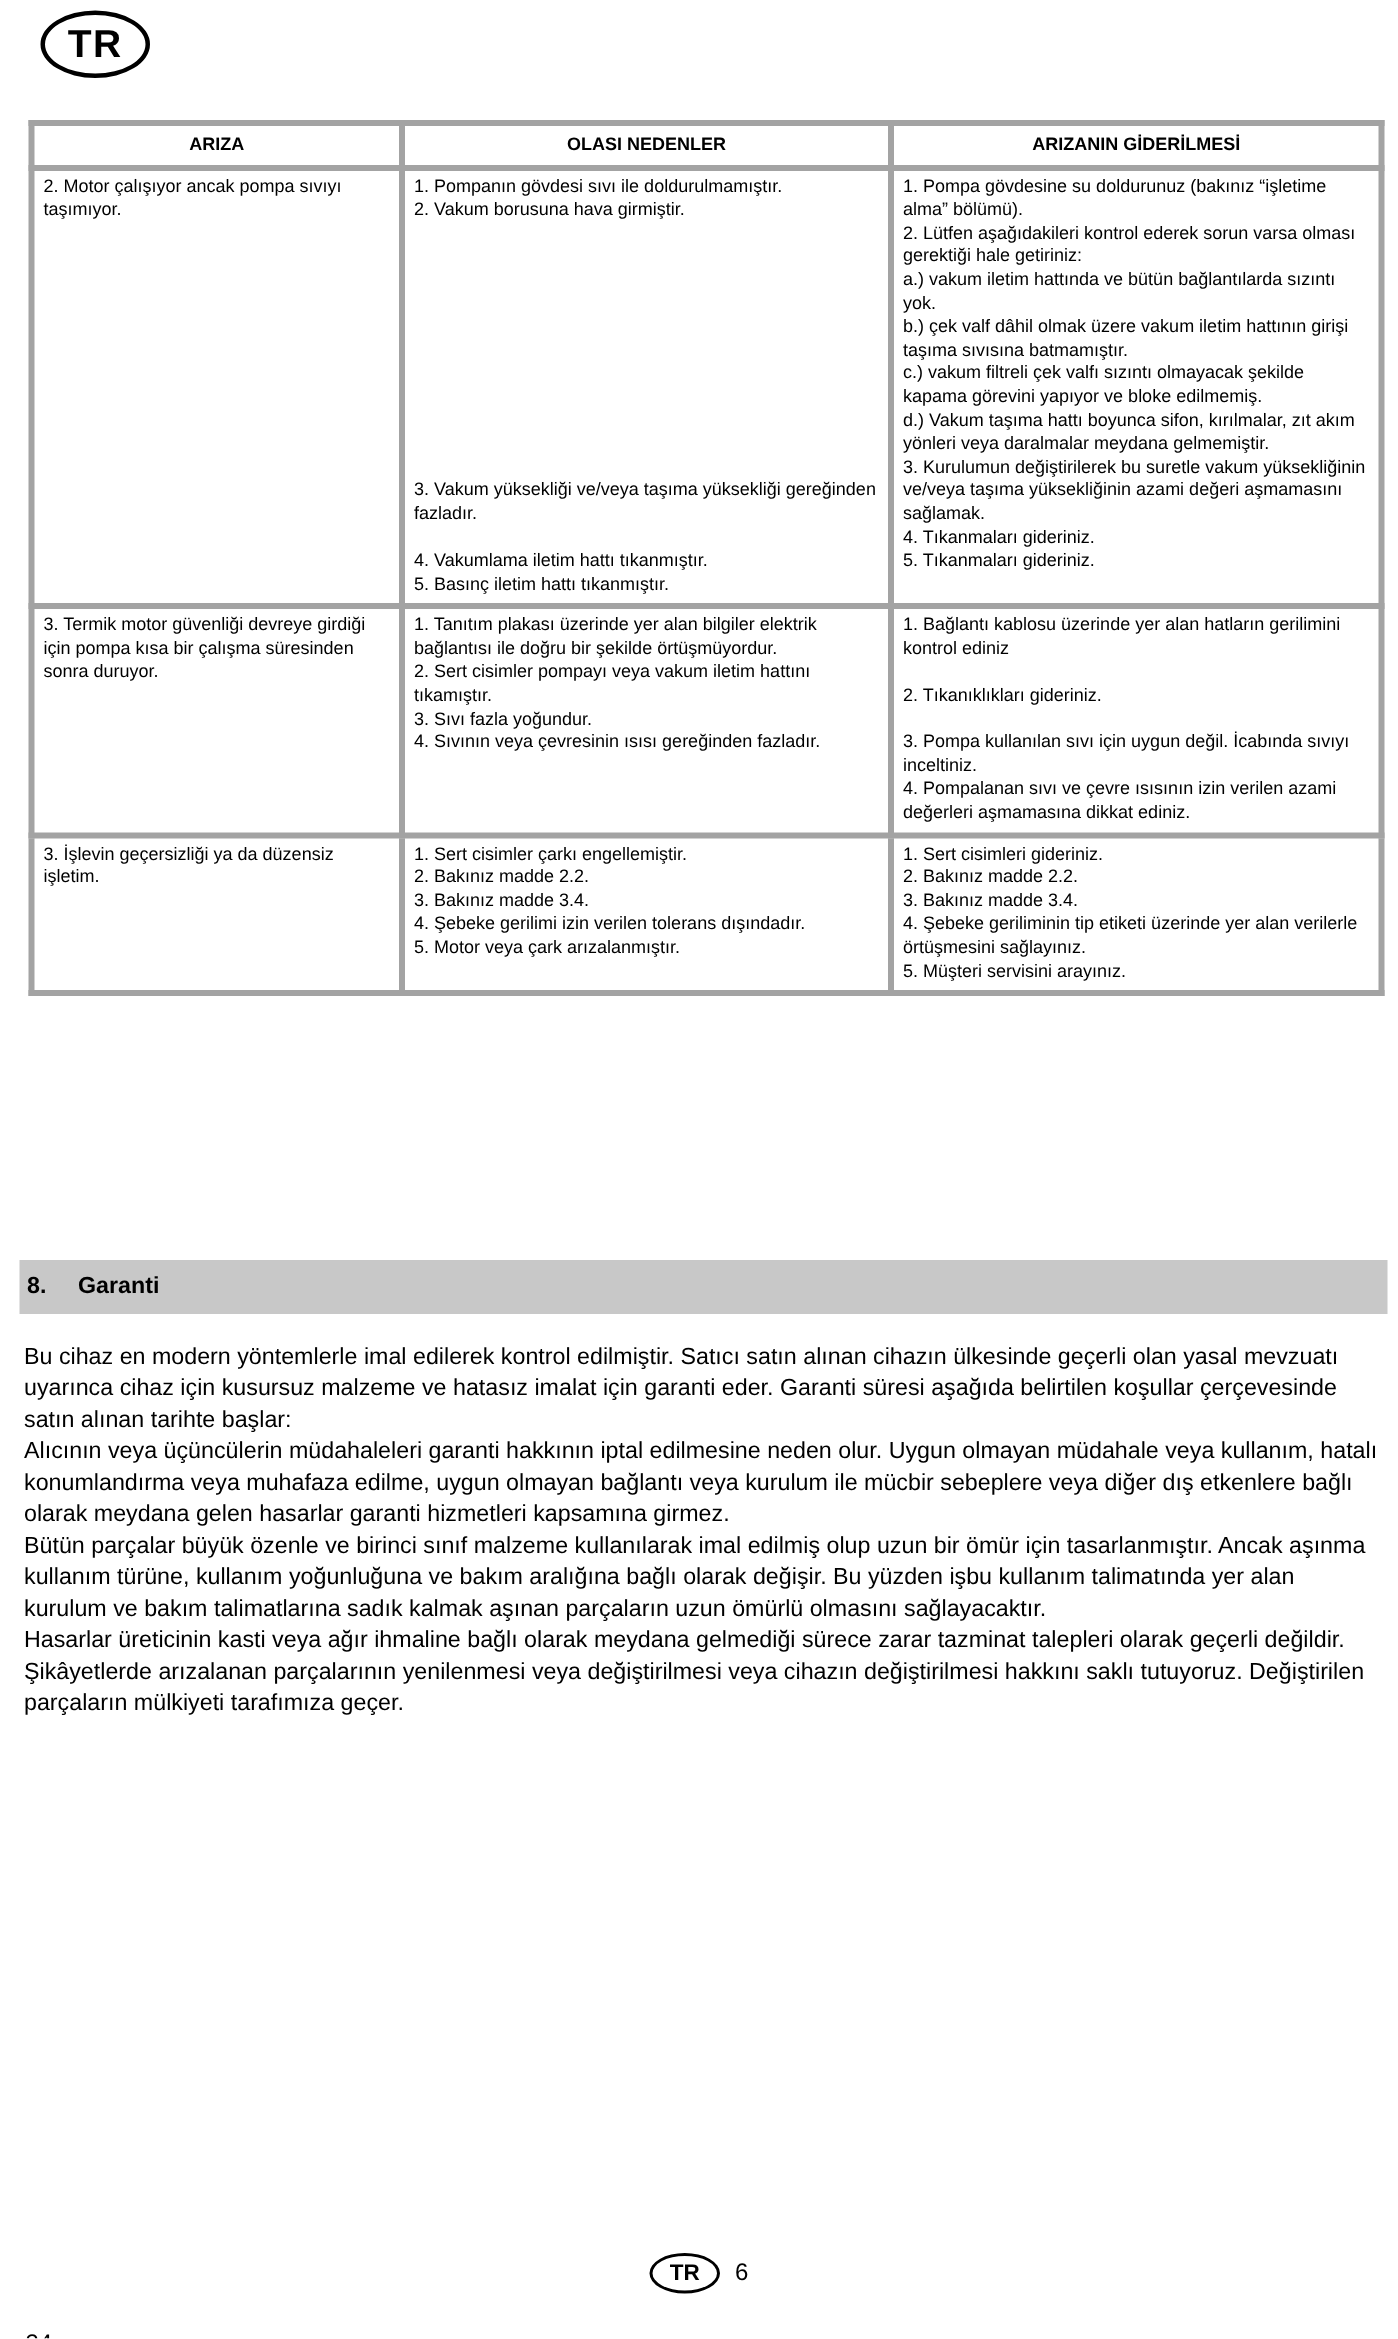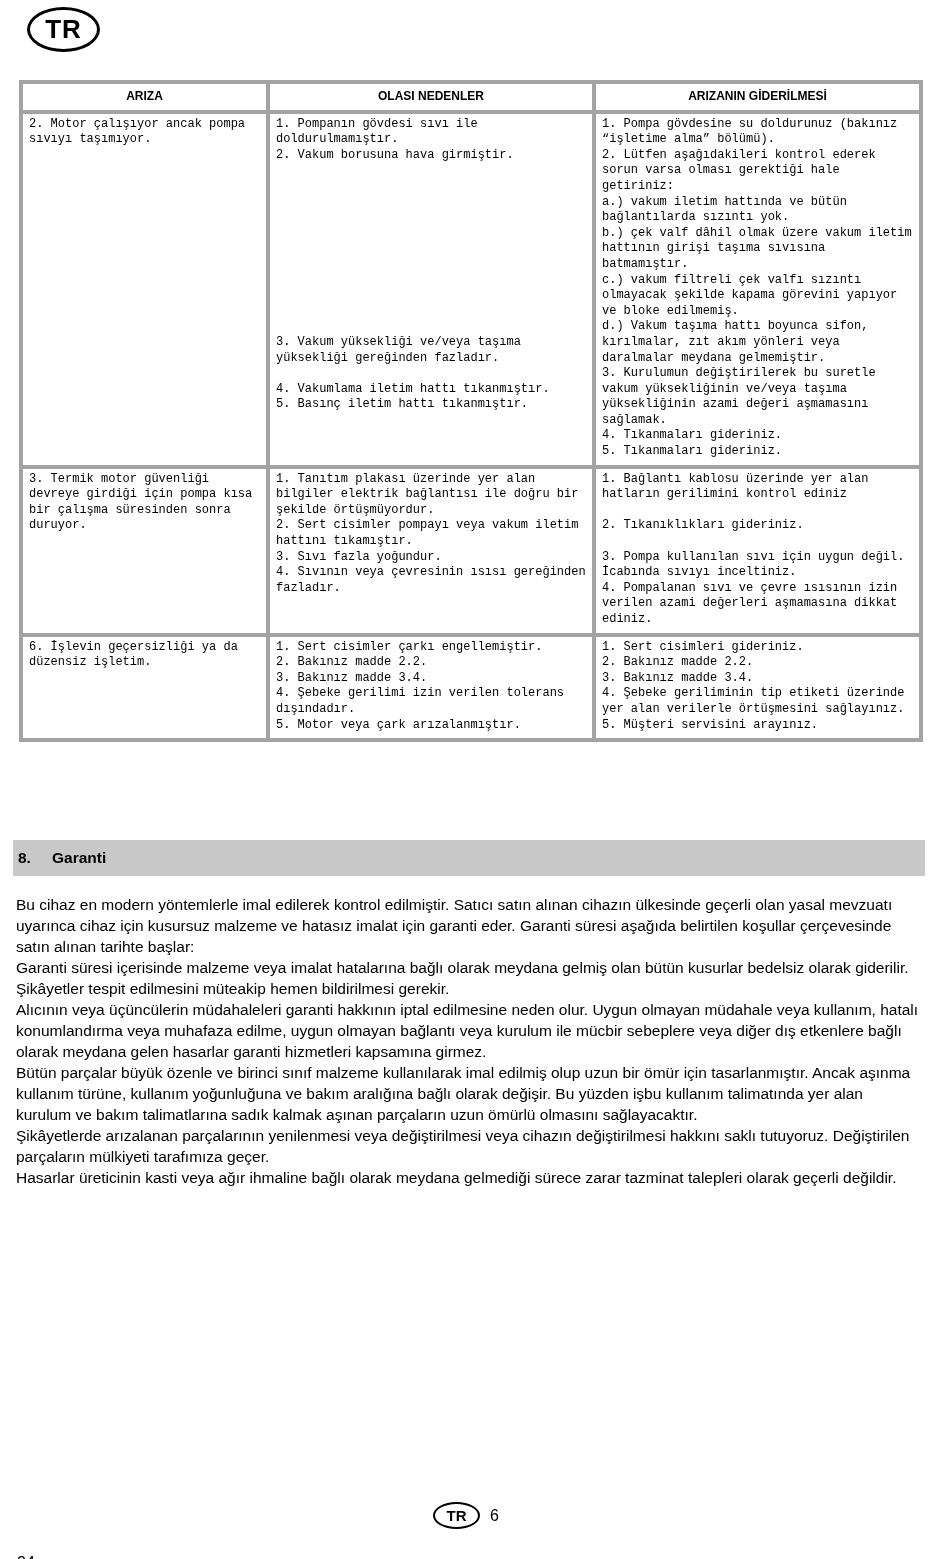--- a/index.html
+++ b/index.html
@@ -26,21 +26,20 @@
   .fault-table th, .fault-table td {
     border:4px solid #a3a3a3; vertical-align:top;
     font-size:12px; line-height:1.3;
   }
   .fault-table th {
     text-align:center; font-weight:bold; padding:5px 4px;
   }
   .fault-table td {
     padding:3px 6px 5px 6px;
     white-space:pre-line;
-    font-family:Liberation Mono, monospace;
   }
   col.c1 { width:247px; } col.c2 { width:326px; } col.c3 { width:327px; }
 
   
   .section-bar {
     position:absolute; left:10px; top:840px; width:912px; height:36px;
     display:flex; align-items:center;
     font-weight:bold; font-size:15.5px; padding-left:5px;
     background:#c8c8c8;
   }
@@ -125,21 +124,21 @@
 3. Sıvı fazla yoğundur.
 4. Sıvının veya çevresinin ısısı gereğinden fazladır.</td>
         <td>1. Bağlantı kablosu üzerinde yer alan hatların gerilimini kontrol ediniz
 
 2. Tıkanıklıkları gideriniz.
 
 3. Pompa kullanılan sıvı için uygun değil. İcabında sıvıyı inceltiniz.
 4. Pompalanan sıvı ve çevre ısısının izin verilen azami değerleri aşmamasına dikkat ediniz.</td>
       </tr>
       <tr>
-        <td>6. İşlevin geçersizliği ya da düzensiz işletim.</td>
+        <td>3. İşlevin geçersizliği ya da düzensiz işletim.</td>
         <td>1. Sert cisimler çarkı engellemiştir.
 2. Bakınız madde 2.2.
 3. Bakınız madde 3.4.
 4. Şebeke gerilimi izin verilen tolerans dışındadır.
 5. Motor veya çark arızalanmıştır.</td>
         <td>1. Sert cisimleri gideriniz.
 2. Bakınız madde 2.2.
 3. Bakınız madde 3.4.
 4. Şebeke geriliminin tip etiketi üzerinde yer alan verilerle örtüşmesini sağlayınız.
 5. Müşteri servisini arayınız.</td>
@@ -147,25 +146,24 @@
     </tbody>
   </table>
 
   <div class="section-bar" style="background: rgb(200, 200, 200);">
     <span class="sec-num">8.</span>
       <span>Garanti</span>
   </div>
 
   <div class="warranty">
     <div class="para">Bu cihaz en modern yöntemlerle imal edilerek kontrol edilmiştir. Satıcı satın alınan cihazın ülkesinde geçerli olan yasal mevzuatı uyarınca cihaz için kusursuz malzeme ve hatasız imalat için garanti eder. Garanti süresi aşağıda belirtilen koşullar çerçevesinde satın alınan tarihte başlar:</div>
-    <div class="para">Garanti süresi içerisinde malzeme veya imalat hatalarına bağlı olarak meydana gelmiş olan bütün kusurlar bedelsiz olarak giderilir. Şikâyetler tespit edilmesini müteakip hemen bildirilmesi gerekir.</div>
     <div class="para">Alıcının veya üçüncülerin müdahaleleri garanti hakkının iptal edilmesine neden olur. Uygun olmayan müdahale veya kullanım, hatalı konumlandırma veya muhafaza edilme, uygun olmayan bağlantı veya kurulum ile mücbir sebeplere veya diğer dış etkenlere bağlı olarak meydana gelen hasarlar garanti hizmetleri kapsamına girmez.</div>
     <div class="para">Bütün parçalar büyük özenle ve birinci sınıf malzeme kullanılarak imal edilmiş olup uzun bir ömür için tasarlanmıştır. Ancak aşınma kullanım türüne, kullanım yoğunluğuna ve bakım aralığına bağlı olarak değişir. Bu yüzden işbu kullanım talimatında yer alan kurulum ve bakım talimatlarına sadık kalmak aşınan parçaların uzun ömürlü olmasını sağlayacaktır.</div>
+    <div class="para">Hasarlar üreticinin kasti veya ağır ihmaline bağlı olarak meydana gelmediği sürece zarar tazminat talepleri olarak geçerli değildir.</div>
     <div class="para">Şikâyetlerde arızalanan parçalarının yenilenmesi veya değiştirilmesi veya cihazın değiştirilmesi hakkını saklı tutuyoruz. Değiştirilen parçaların mülkiyeti tarafımıza geçer.</div>
-    <div class="para">Hasarlar üreticinin kasti veya ağır ihmaline bağlı olarak meydana gelmediği sürece zarar tazminat talepleri olarak geçerli değildir.</div>
   </div>
 
   <div class="footer-page-number">34</div>
 
   <div class="footer-center">
     <span class="footer-badge">
       <span>TR</span>
     </span>
     <span class="footer-chapter">6</span>
   </div>

